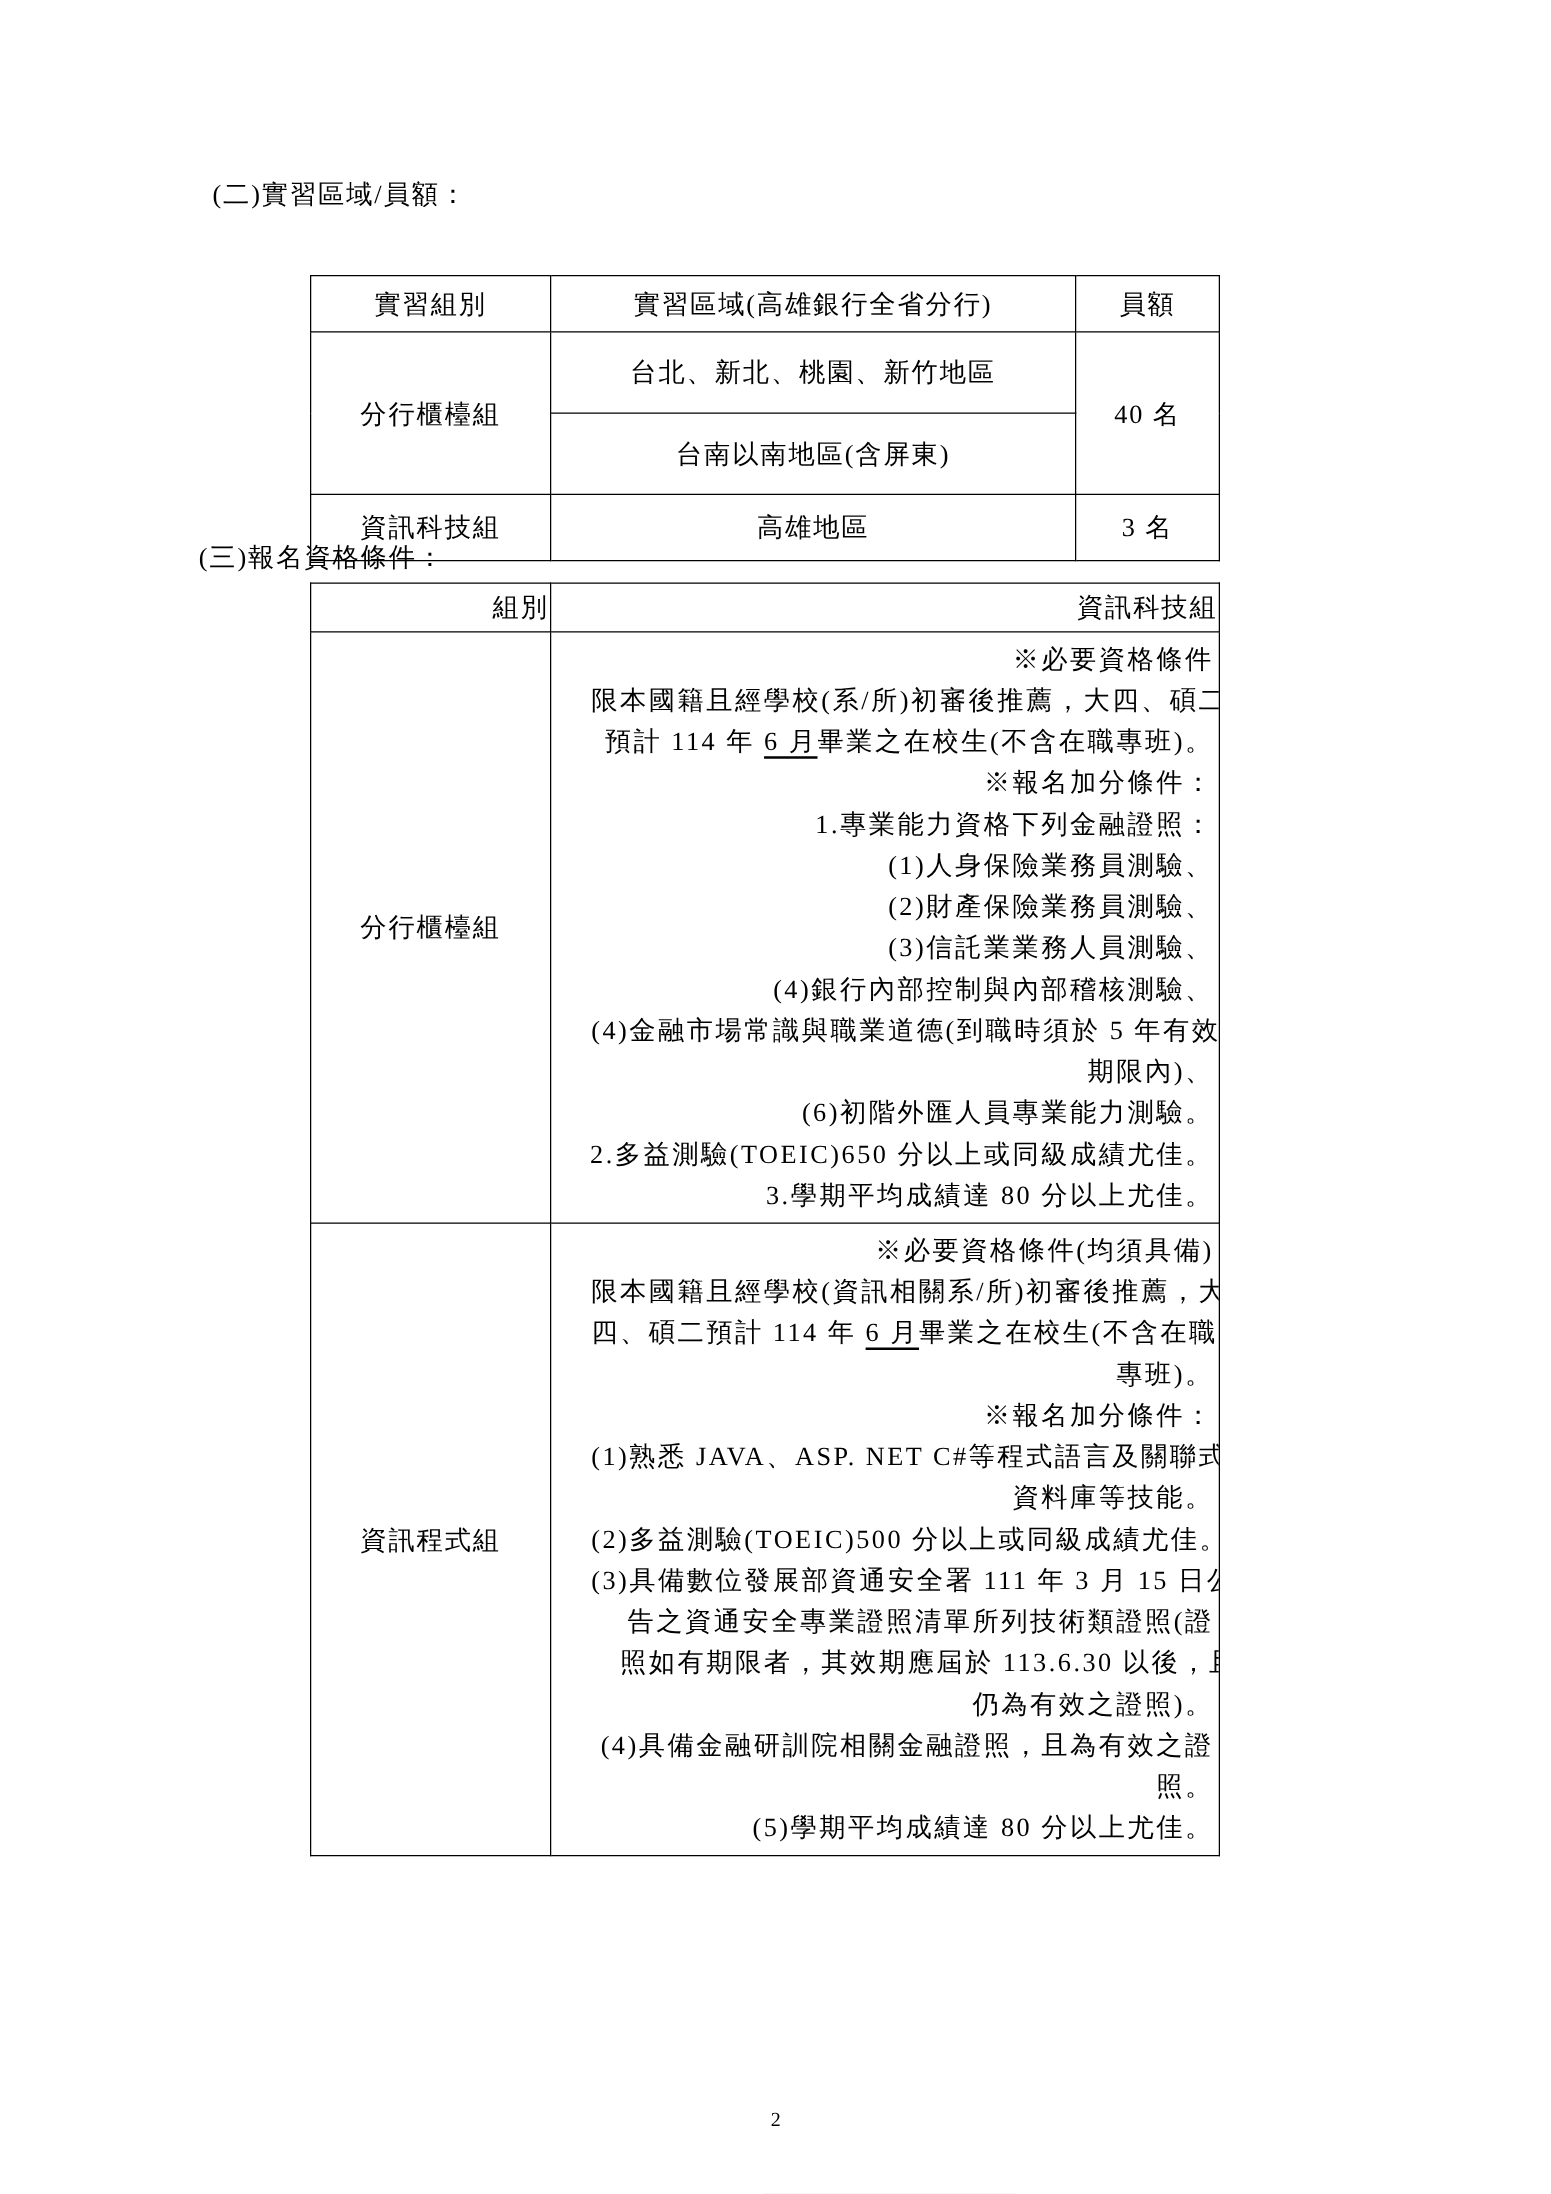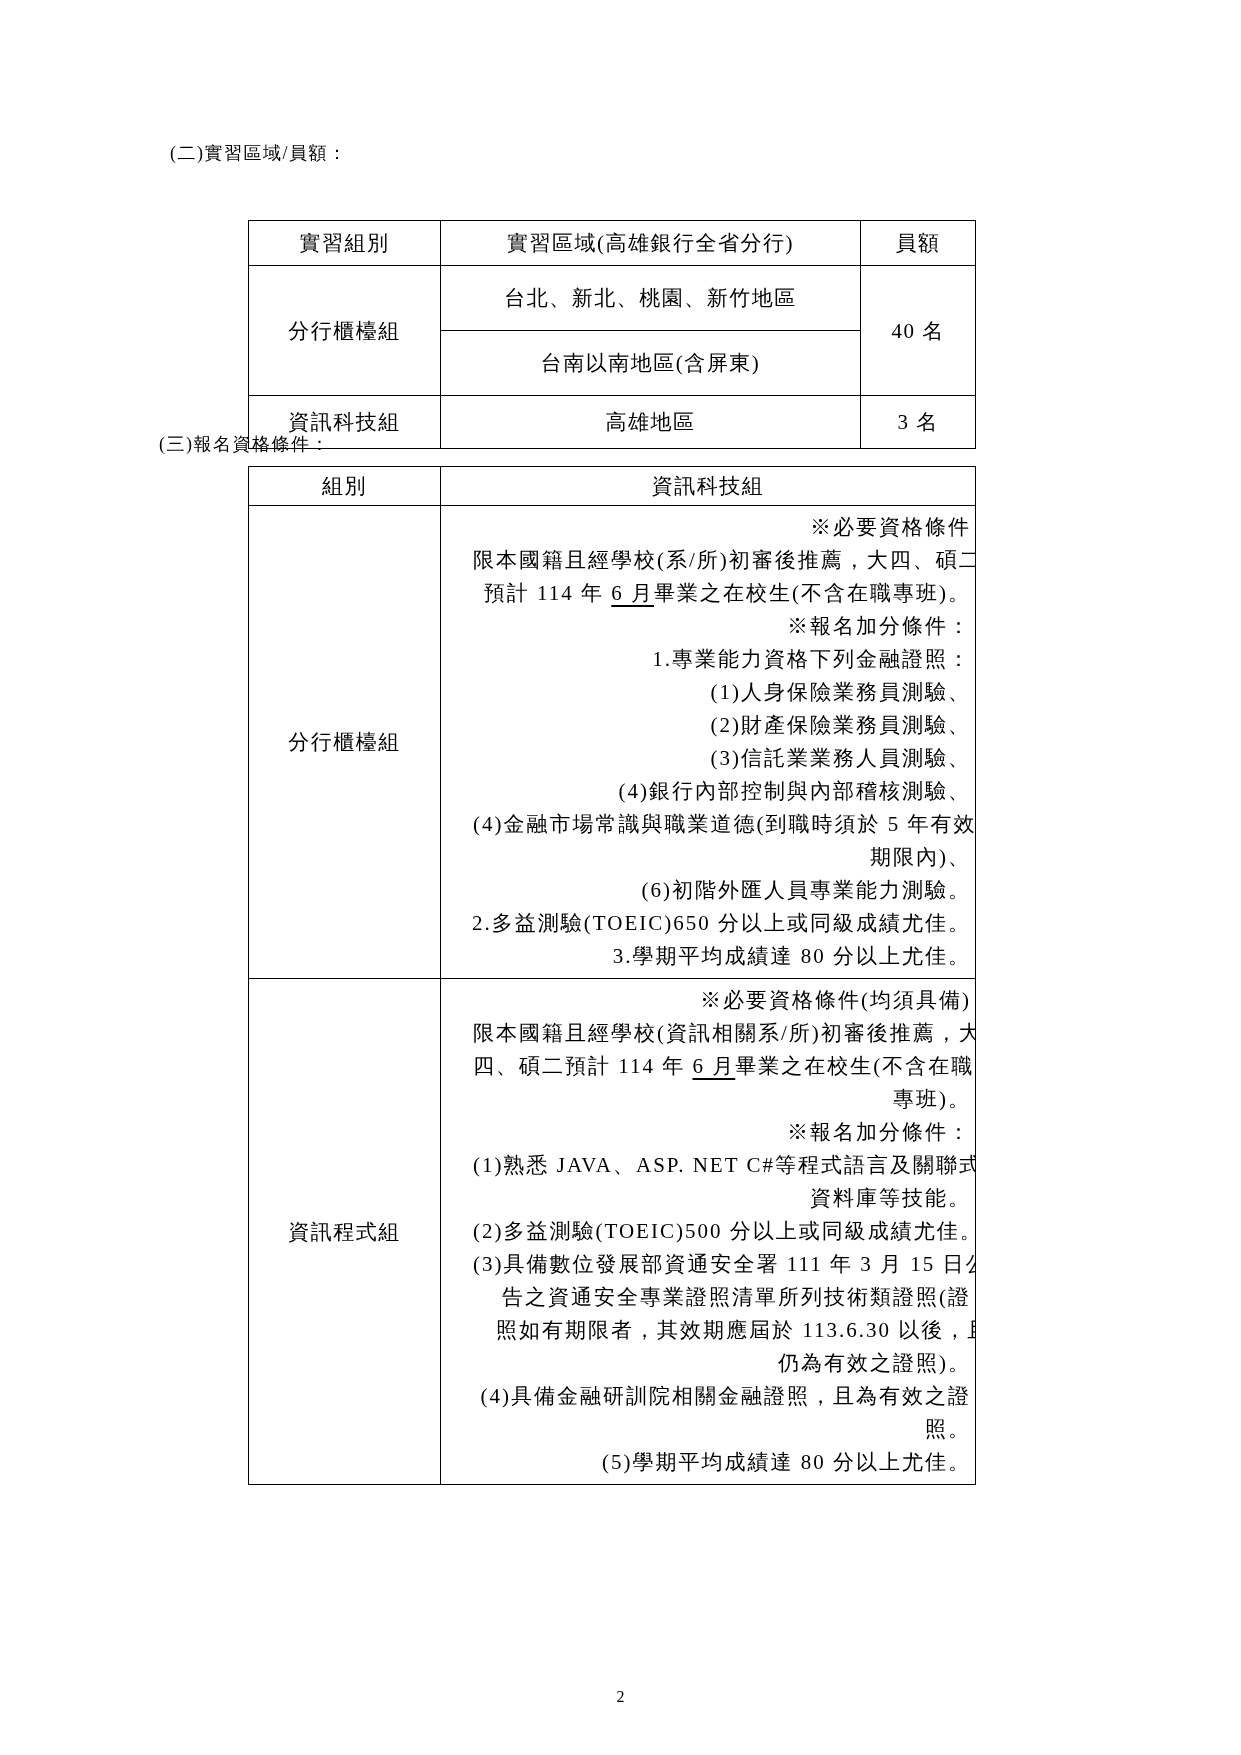--- a/index.html
+++ b/index.html
@@ -8,21 +8,21 @@
     width: 1241px;
     height: 1755px;
     background: #ffffff;
     margin: 0 auto;
     font-family: "Liberation Serif", "DejaVu Serif", serif;
     color: #000;
     overflow: hidden;
   }
   .heading {
     position: absolute;
-    font-size: 18px;
+    font-size: 21px;
     letter-spacing: 1.5px;
     white-space: nowrap;
   }
   #heading-region { left: 170px; top: 141px; }
   #heading-qualification { left: 159px; top: 432px; }
 
   table {
     border-collapse: collapse;
     table-layout: fixed;
     position: absolute;
@@ -43,21 +43,21 @@
   #region-table .col-region { width: 420px; }
   #region-table .col-quota { width: 115px; }
   #region-table tr.r-head td { height: 42px; }
   #region-table tr.r-sub td { height: 62px; }
   #region-table tr.r-it td { height: 50px; margin-left: 44px; }
 
   
   #qualification-table { left: 248px; top: 466px; width: 727px; }
   #qualification-table .col-group { width: 192px; }
   #qualification-table .col-cond { width: 535px; }
-  #qualification-table tr.r-head td { height: 36px; text-align: center; vertical-align: middle; }
+  #qualification-table tr.r-head td { height: 36px; vertical-align: middle; }
   #qualification-table td.gname { text-align: center; vertical-align: middle; }
   #qualification-table td.qcell { vertical-align: top; padding: 5px 4px 5px 9px; }
   .qline {
     line-height: 33px;
     letter-spacing: 2px;
     white-space: pre;
   }
   .qline .u {
     text-decoration: underline;
     text-underline-offset: 5px;

